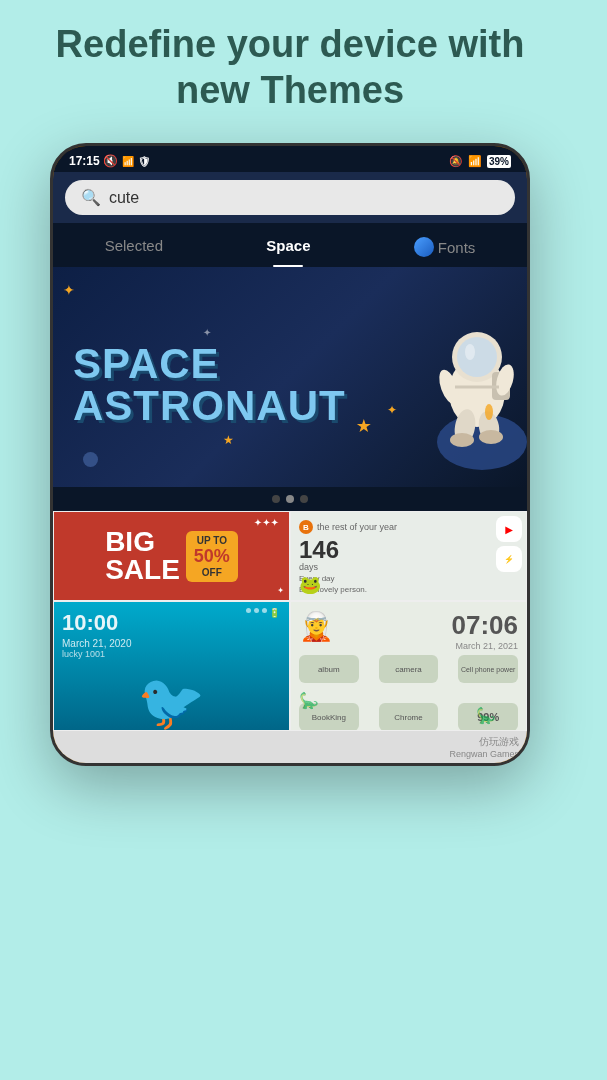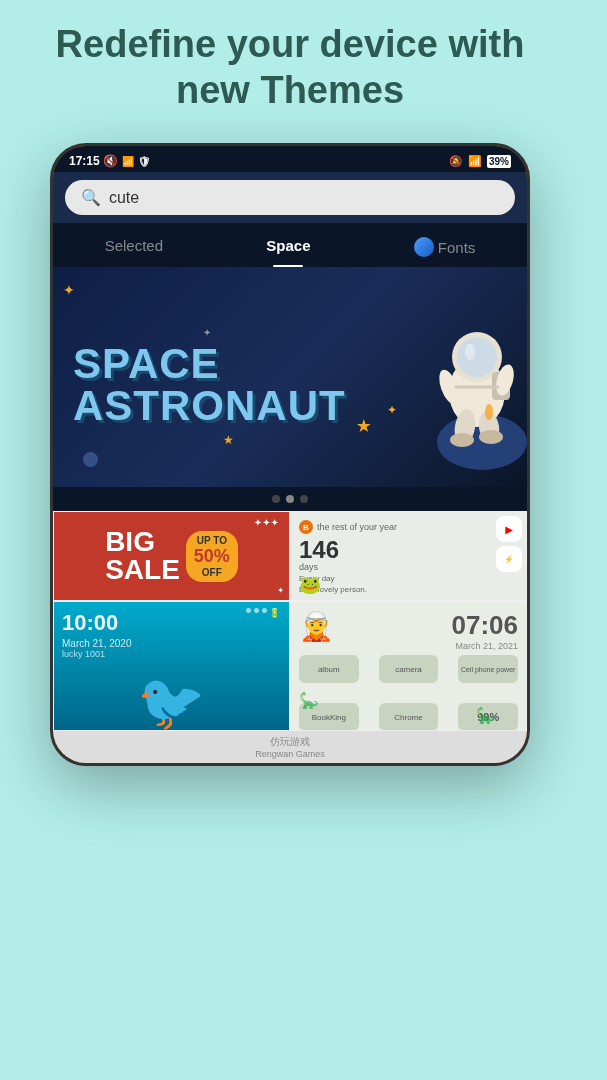--- a/index.html
+++ b/index.html
@@ -252,21 +252,21 @@
 
     .big-text {
       color: white;
       font-size: 28px;
       font-weight: 900;
       line-height: 1;
     }
 
     .sale-badge {
       background: #f5a623;
-      border-radius: 16px;
+      border-radius: 6px;
       padding: 4px 8px;
       text-align: center;
     }
 
     .sale-badge .up-to {
       font-size: 10px;
       color: #333;
       font-weight: 600;
     }
 
@@ -590,20 +590,20 @@
             <span style="font-size:11px;font-weight:700;color:#555;">99%</span>
           </div>
         </div>
 
         <div style="position:absolute;bottom:20px;left:8px;font-size:16px;opacity:0.6;">🦕</div>
         <div style="position:absolute;bottom:5px;right:30px;font-size:16px;opacity:0.6;">🦕</div>
       </div>
 
     </div>
 
-    <div style="background:#ddd;text-align:center;padding:4px 8px;font-size:10px;color:#888;position:relative;">
+    <div style="background:#ddd;text-align:right;padding:4px 8px;font-size:10px;color:#888;position:relative;">
       <span>仿玩游戏</span>
       <span style="display:block;font-size:9px;">Rengwan Games</span>
     </div>
 
   </div>
 
 </div>
 
 </body></html>

